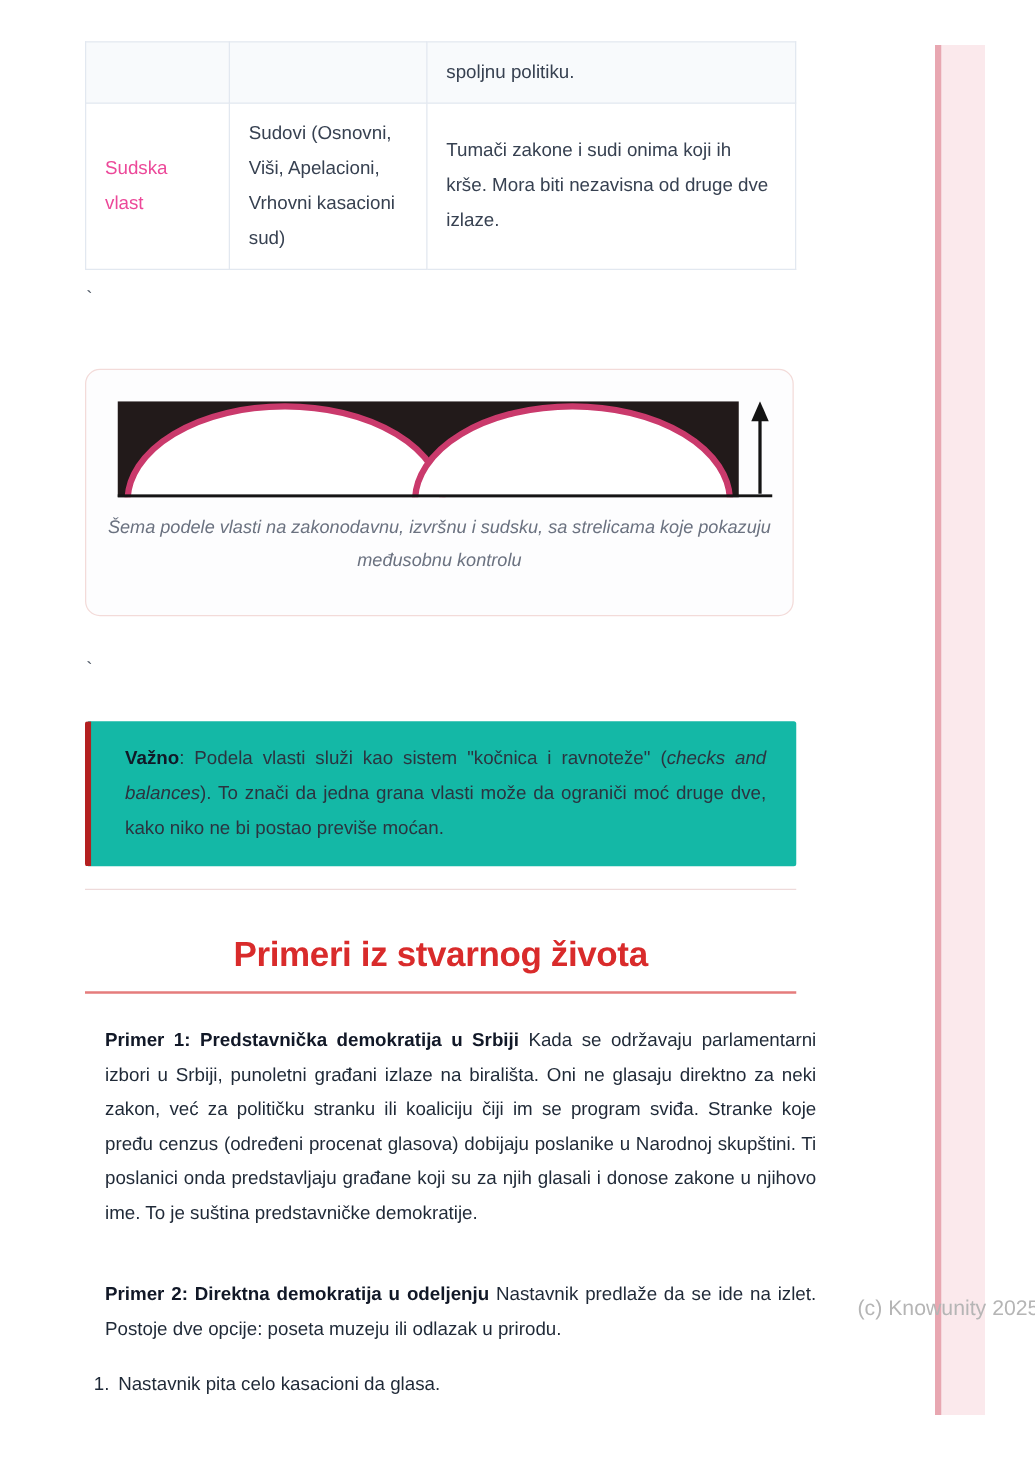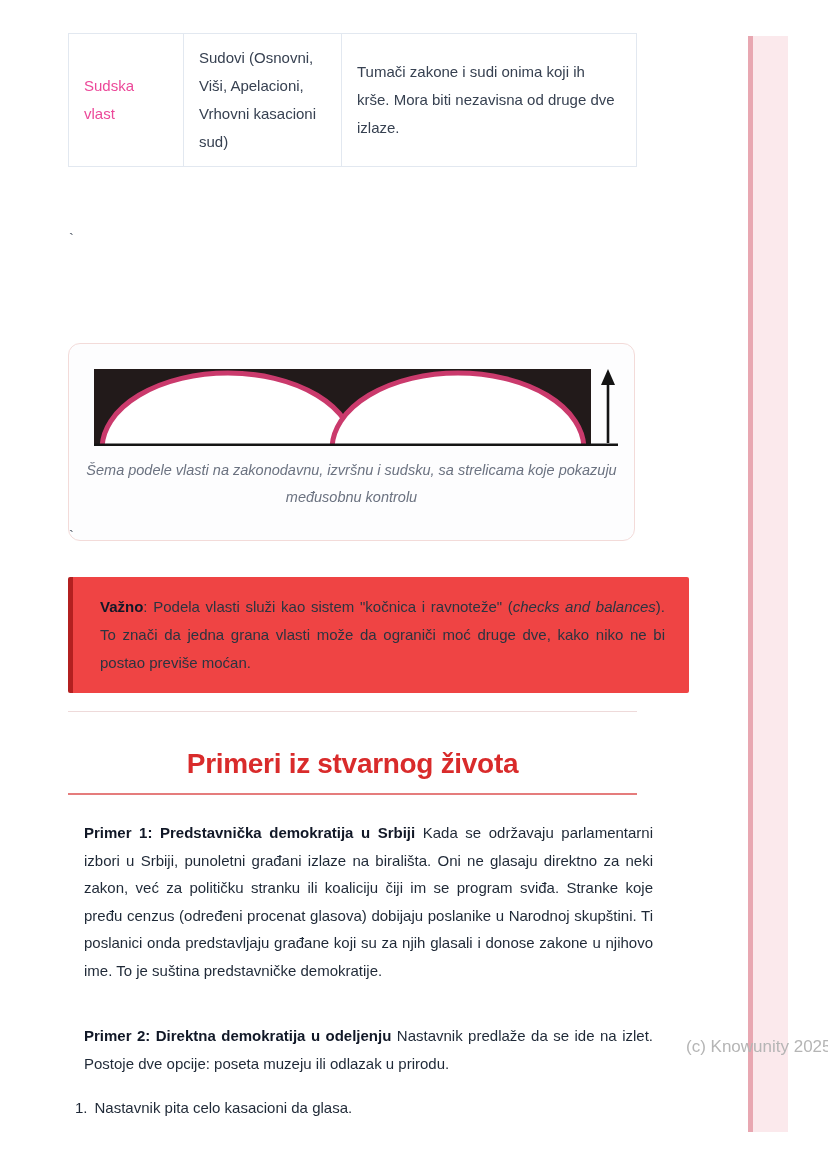--- a/index.html
+++ b/index.html
@@ -30,34 +30,34 @@
   td.cell-label { font-weight:normal; color:#ec4899; }
 
   
   .tick { position:absolute; left:1px; font-size:15px; color:#4b5563; }
   .tick-1 { top:230px; }
   .tick-2 { top:527px; }
 
   
   figure.diagram-card {
     position:absolute; top:295px; left:0; width:567px; height:198px;
-    background:#fdfdfe; border:1px solid #f3dbd9; border-radius:12px;margin-top:48px;
+    background:#fdfdfe; border:1px solid #f3dbd9; border-radius:12px;
   }
   .diagram-image { position:absolute; left:25px; top:25px; width:524px; height:77px; }
   .diagram-image svg { display:block; }
   figcaption.diagram-caption {
     position:absolute; top:113px; left:13px; width:539px;
     text-align:center; font-style:italic; font-size:14.5px;
     color:#6b7280; line-height:27px;
   }
 
   
   .callout {
-    position:absolute; top:577px; left:0; width:621px; min-height:116px;
-    background:#ef4444; border-left:5px solid #b32020; border-radius:2px;
+    position:absolute; top:577px; left:0; width:569px; min-height:116px;
+    background:#14b8a6; border-left:5px solid #b32020; border-radius:2px;
     padding:16px 24px 16px 27px;
     font-size:15px; line-height:28px; color:#2b3440; text-align:justify;
   }
   .callout b { color:#111827; }
   .callout em { font-style:italic; }
 
   
   .section-divider {
     position:absolute; top:711px; left:0; width:569px;
     border:none; border-top:1px solid #eedada;
@@ -99,20 +99,25 @@
 
   <div class="content">
 
     <table class="gov-table">
       <colgroup>
           <col style="width:115px">
           <col style="width:158px">
           <col>
         </colgroup>
       <tbody>
+          <tr class="row-partial">
+        <td></td>
+        <td></td>
+        <td>spoljnu politiku.</td>
+      </tr>
       <tr class="row-main">
         <td class="cell-label">Sudska vlast</td>
         <td>Sudovi (Osnovni, Viši, Apelacioni, Vrhovni kasacioni sud)</td>
         <td>Tumači zakone i sudi onima koji ih krše. Mora biti nezavisna od druge dve izlaze.</td>
       </tr>
     </tbody>
       </table>
 
     <span class="tick tick-1">`</span>
 

